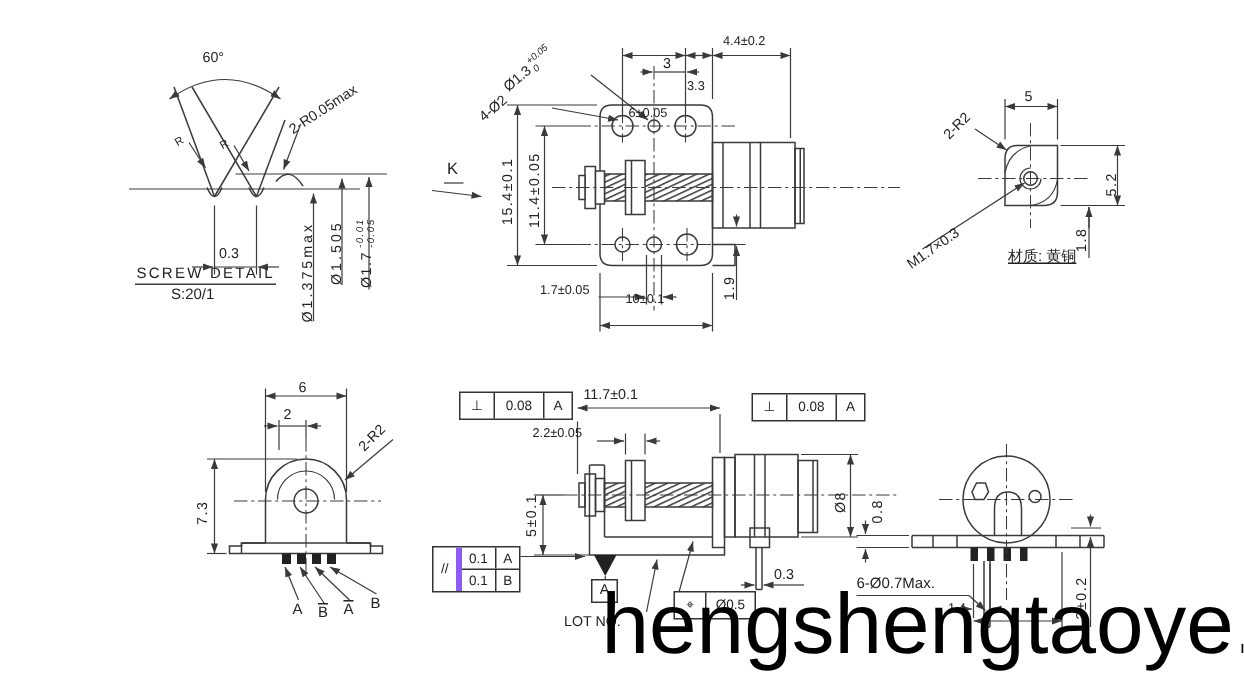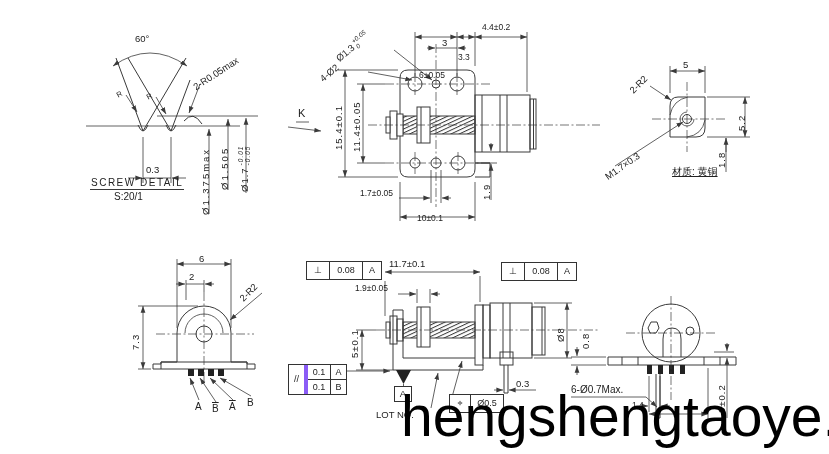--- a/index.html
+++ b/index.html
@@ -332,21 +332,21 @@
 </span>
 <span class="lbl d40" style="left:321px;top:74px;">4-Ø2</span>
 <span class="lbl" style="left:442px;top:37px;">3</span>
 <span class="lbl sm" style="left:419px;top:22px;margin-top:48px;">6±0.05</span>
 <span class="lbl sm" style="left:458px;top:22px;margin-top:30px;">3.3</span>
 <span class="lbl sm" style="left:482px;top:22px;">4.4±0.2</span>
 <span class="lbl" style="left:298px;top:108px;font-size:11px;">K</span>
 <span class="lbl rot90" style="left:333px;top:150px;">15.4±0.1</span>
 <span class="lbl rot90" style="left:351px;top:152px;">11.4±0.05</span>
 <span class="lbl sm" style="left:360px;top:188px;">1.7±0.05</span>
-<span class="lbl sm" style="left:417px;top:213px;text-align:right;">10±0.1</span>
+<span class="lbl sm" style="left:417px;top:194px;text-align:right;">10±0.1</span>
 <span class="lbl rot90" style="left:481px;top:200px;">1.9</span>
 
 <span class="lbl" style="left:683px;top:59px;">5</span>
 <span class="lbl d45" style="left:631px;top:86px;">2-R2</span>
 <span class="lbl d35" style="left:606px;top:172px;">M1.7×0.3</span>
 <span class="lbl rot90" style="left:736px;top:131px;">5.2</span>
 <span class="lbl rot90" style="left:716px;top:168px;">1.8</span>
 <span class="lbl und" style="left:672px;top:166px;font-size:10px;">材质: 黄铜</span>
 
 <span class="lbl" style="left:199px;top:253px;">6</span>
@@ -362,21 +362,21 @@
   <div class="c" style="width:16px;">⊥</div>
   <div class="c" style="width:26px;">0.08</div>
   <div class="c" style="width:12px;">A</div>
 </div>
 <span class="lbl" style="left:389px;top:258px;">11.7±0.1</span>
 <div class="fcf" style="left:501px;top:262px;">
   <div class="c" style="width:16px;">⊥</div>
   <div class="c" style="width:26px;">0.08</div>
   <div class="c" style="width:12px;">A</div>
 </div>
-<span class="lbl sm" style="left:355px;top:283px;">1.9±0.05</span>
+<span class="lbl sm" style="left:355px;top:283px;">2.2±0.05</span>
 <span class="lbl rot90" style="left:349px;top:358px;">5±0.1</span>
 <div class="fcf2" style="left:288px;top:364px;">
   <div class="sym">//</div>
   <div class="rows">
     <div class="row">
           <div class="cell">0.1</div>
           <div class="cell">A</div>
         </div>
     <div class="row">
           <div class="cell">0.1</div>

